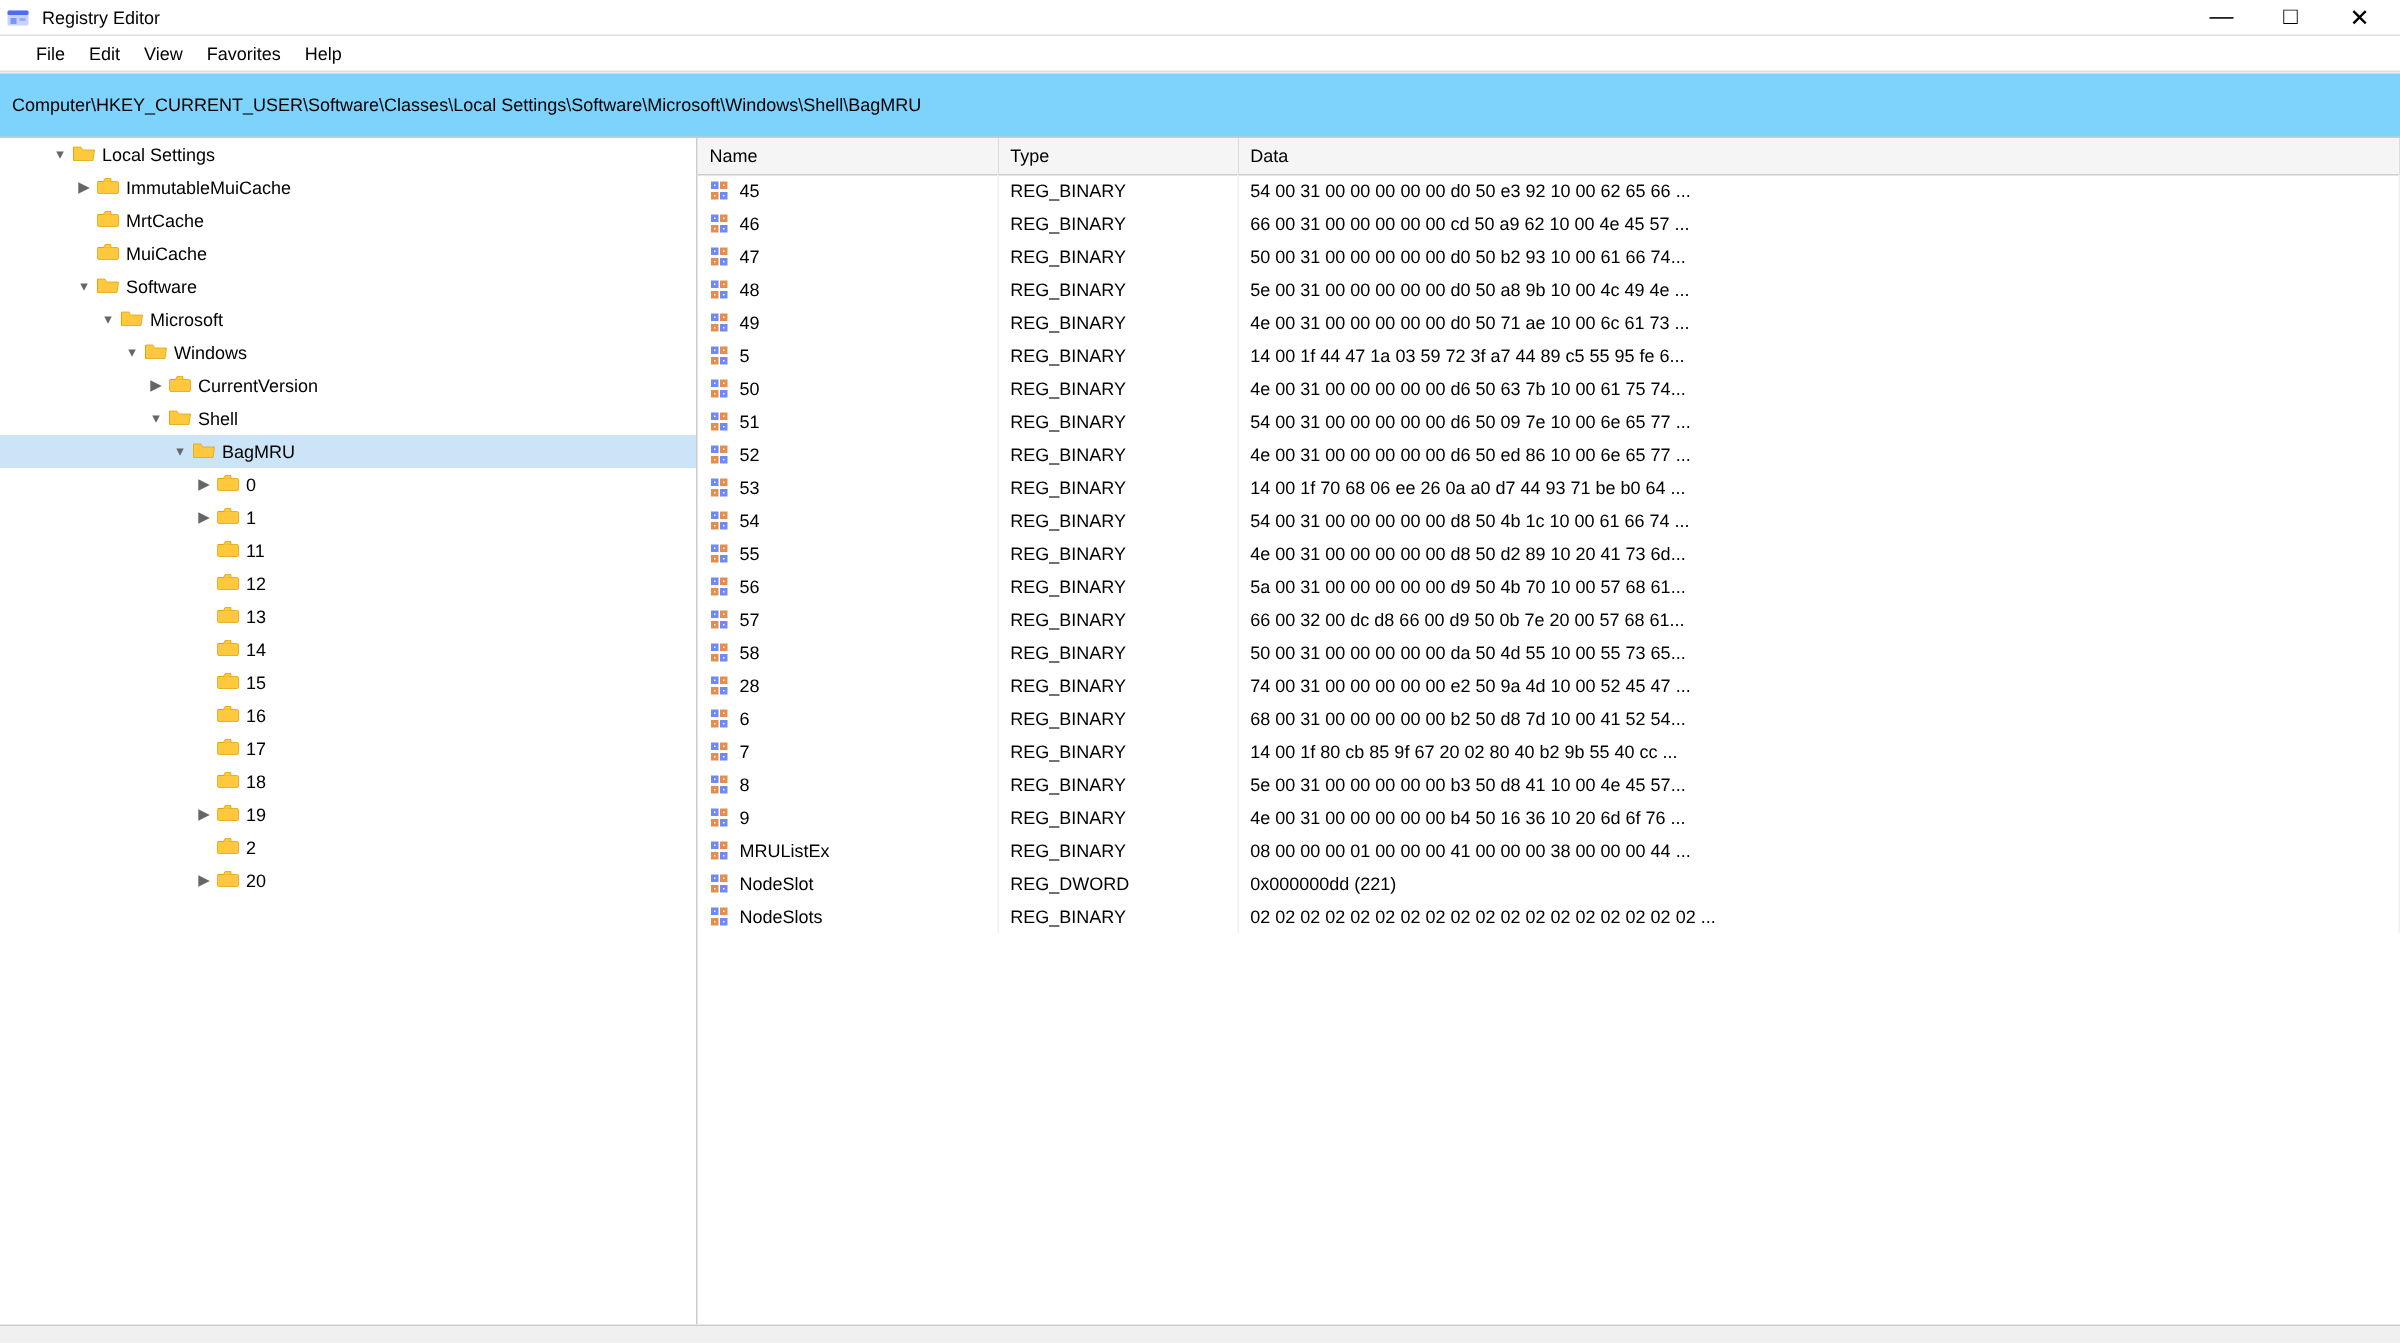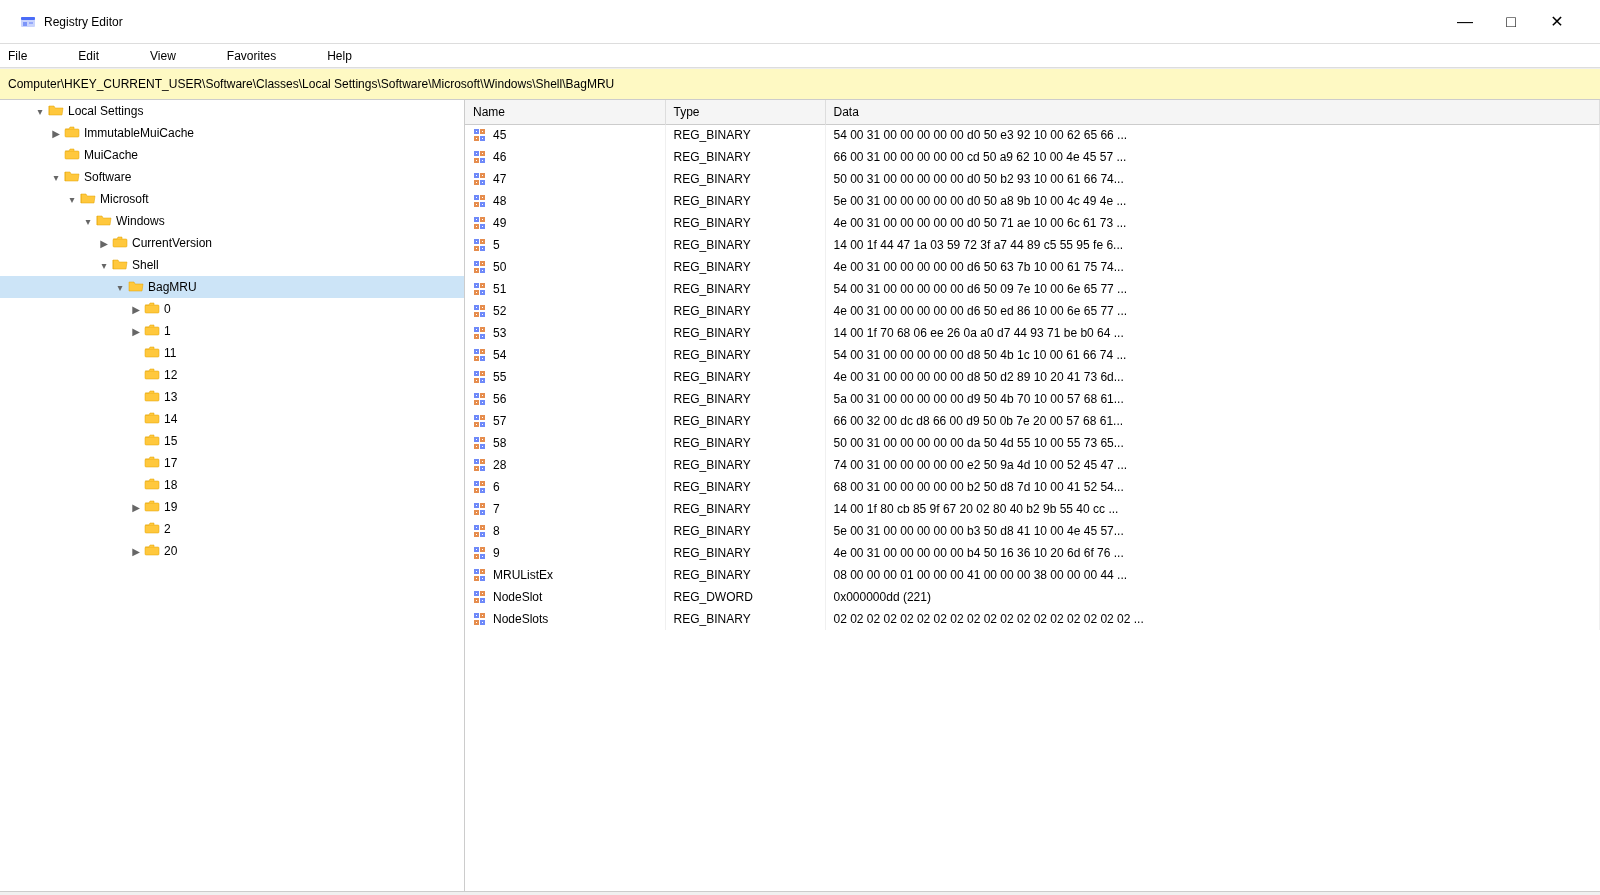--- a/index.html
+++ b/index.html
@@ -1,46 +1,46 @@
 <!DOCTYPE html>
 <html><head>
   <meta charset="utf-8">
   <style>
     * { box-sizing: border-box; margin: 0; padding: 0; }
     body { font-family: 'Segoe UI', Tahoma, sans-serif; font-size: 12px; background: #f0f0f0; color: #000; width: 1600px; height: 895px; overflow: hidden; }
     
     
     .title-bar {
       display: flex; align-items: center; justify-content: space-between;
-      background: #fff; height: 44px; padding: 0 20px;
+      background: #fff; height: 24px; padding: 0 4px;
       border-bottom: 1px solid #ddd;
     }
     .title-bar-left { display: flex; align-items: center; gap: 8px; }
     .title-bar-icon { width: 16px; height: 16px; }
     .title-bar-title { font-size: 12px; }
     .title-bar-controls { display: flex; gap: 0; }
     .title-bar-btn {
       width: 46px; height: 32px; border: none; background: transparent;
       cursor: pointer; font-size: 16px; display: flex; align-items: center; justify-content: center;
     }
 
     
     .menu-bar {
       display: flex; background: #fff; height: 24px; 
-      border-bottom: 1px solid #ddd; padding: 0 0; gap: 35px;
+      border-bottom: 1px solid #ddd; padding: 0 16px;
     }
     .menu-item {
       padding: 0 8px; height: 24px; display: flex; align-items: center;
       cursor: pointer; font-size: 12px;
     }
 
     
     .address-bar {
-      background: #fef9c3; border-bottom: 1px solid #ccc;
-      padding: 4px 8px; font-size: 12px; height: 32px;
+      background: #7dd3fc; border-bottom: 1px solid #ccc;
+      padding: 4px 8px; font-size: 12px; height: 44px;
       display: flex; align-items: center;
       border-top: 1px solid #eee;
     }
 
     
     .main-layout {
       display: flex; height: calc(895px - 32px - 24px - 28px - 20px);
       overflow: hidden;
     }
 
@@ -159,20 +159,29 @@
     </svg></span>
           <span class="label">ImmutableMuiCache</span>
         </div>
         <div class="tree-item">
           <span class="indent" style="width:48px"></span>
           <span class="expander"> </span>
           <span class="folder-icon"><svg width="16" height="16" viewBox="0 0 16 16" xmlns="http://www.w3.org/2000/svg">
       <rect x="1" y="5" width="14" height="8" rx="1" fill="#ffc83d" stroke="#e0a000" stroke-width="0.5"></rect>
       <path d="M1,5 L5,5 L6,3 L10,3 L10,5" fill="#ffc83d" stroke="#e0a000" stroke-width="0.5"></path>
     </svg></span>
+          <span class="label">MrtCache</span>
+        </div>
+        <div class="tree-item">
+          <span class="indent" style="width:48px"></span>
+          <span class="expander"> </span>
+          <span class="folder-icon"><svg width="16" height="16" viewBox="0 0 16 16" xmlns="http://www.w3.org/2000/svg">
+      <rect x="1" y="5" width="14" height="8" rx="1" fill="#ffc83d" stroke="#e0a000" stroke-width="0.5"></rect>
+      <path d="M1,5 L5,5 L6,3 L10,3 L10,5" fill="#ffc83d" stroke="#e0a000" stroke-width="0.5"></path>
+    </svg></span>
           <span class="label">MuiCache</span>
         </div>
         <div class="tree-item">
           <span class="indent" style="width:48px"></span>
           <span class="expander">▾</span>
           <span class="folder-icon"><svg width="16" height="16" viewBox="0 0 16 16" xmlns="http://www.w3.org/2000/svg">
       <path d="M1,4 L6,4 L7,6 L15,6 L14,13 L1,13 Z" fill="#ffc83d" stroke="#e0a000" stroke-width="0.5"></path>
       <path d="M1,4 L1,13" fill="none" stroke="#e0a000" stroke-width="0.5"></path>
     </svg></span>
           <span class="label">Software</span>
@@ -276,20 +285,29 @@
           <span class="label">14</span>
         </div>
         <div class="tree-item">
           <span class="indent" style="width:128px"></span>
           <span class="expander"> </span>
           <span class="folder-icon"><svg width="16" height="16" viewBox="0 0 16 16" xmlns="http://www.w3.org/2000/svg">
       <rect x="1" y="5" width="14" height="8" rx="1" fill="#ffc83d" stroke="#e0a000" stroke-width="0.5"></rect>
       <path d="M1,5 L5,5 L6,3 L10,3 L10,5" fill="#ffc83d" stroke="#e0a000" stroke-width="0.5"></path>
     </svg></span>
           <span class="label">15</span>
+        </div>
+        <div class="tree-item">
+          <span class="indent" style="width:128px"></span>
+          <span class="expander"> </span>
+          <span class="folder-icon"><svg width="16" height="16" viewBox="0 0 16 16" xmlns="http://www.w3.org/2000/svg">
+      <rect x="1" y="5" width="14" height="8" rx="1" fill="#ffc83d" stroke="#e0a000" stroke-width="0.5"></rect>
+      <path d="M1,5 L5,5 L6,3 L10,3 L10,5" fill="#ffc83d" stroke="#e0a000" stroke-width="0.5"></path>
+    </svg></span>
+          <span class="label">16</span>
         </div>
         <div class="tree-item">
           <span class="indent" style="width:128px"></span>
           <span class="expander"> </span>
           <span class="folder-icon"><svg width="16" height="16" viewBox="0 0 16 16" xmlns="http://www.w3.org/2000/svg">
       <rect x="1" y="5" width="14" height="8" rx="1" fill="#ffc83d" stroke="#e0a000" stroke-width="0.5"></rect>
       <path d="M1,5 L5,5 L6,3 L10,3 L10,5" fill="#ffc83d" stroke="#e0a000" stroke-width="0.5"></path>
     </svg></span>
           <span class="label">17</span>
         </div>

